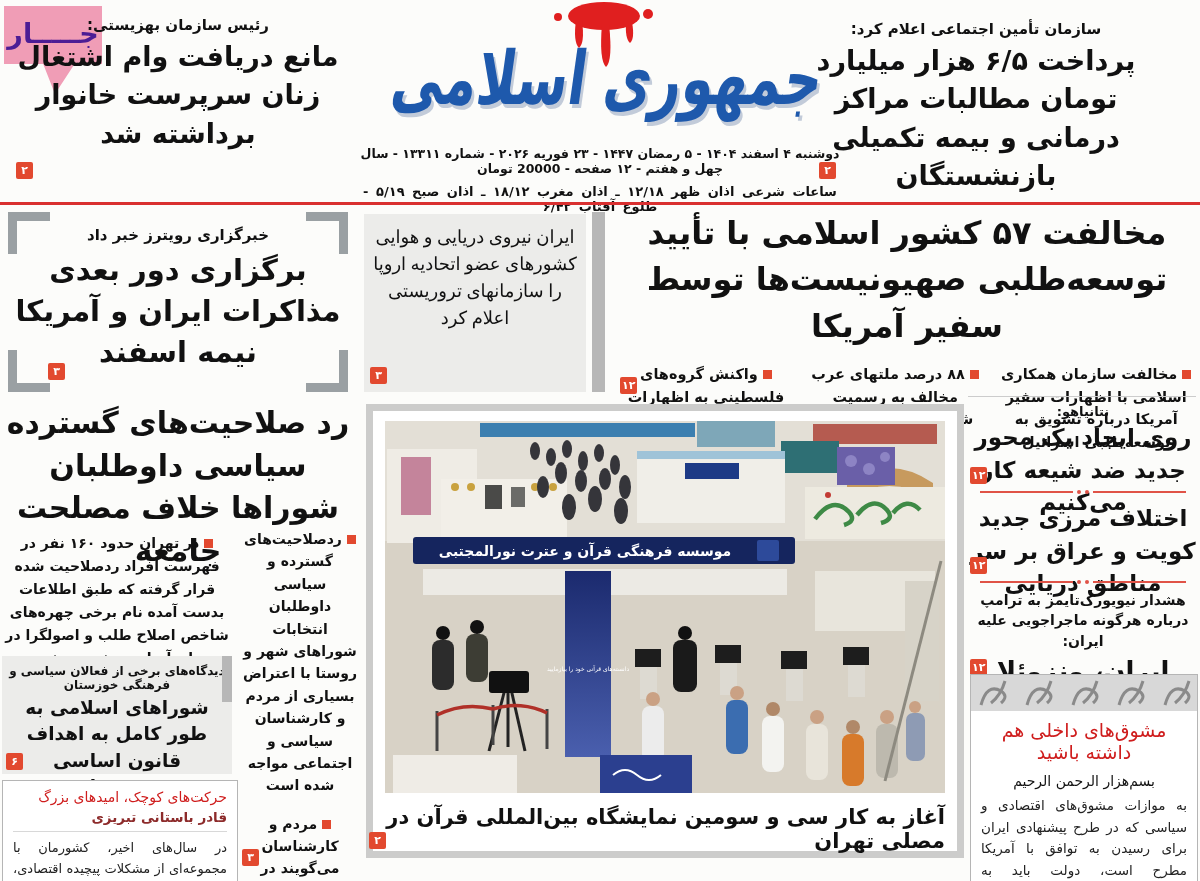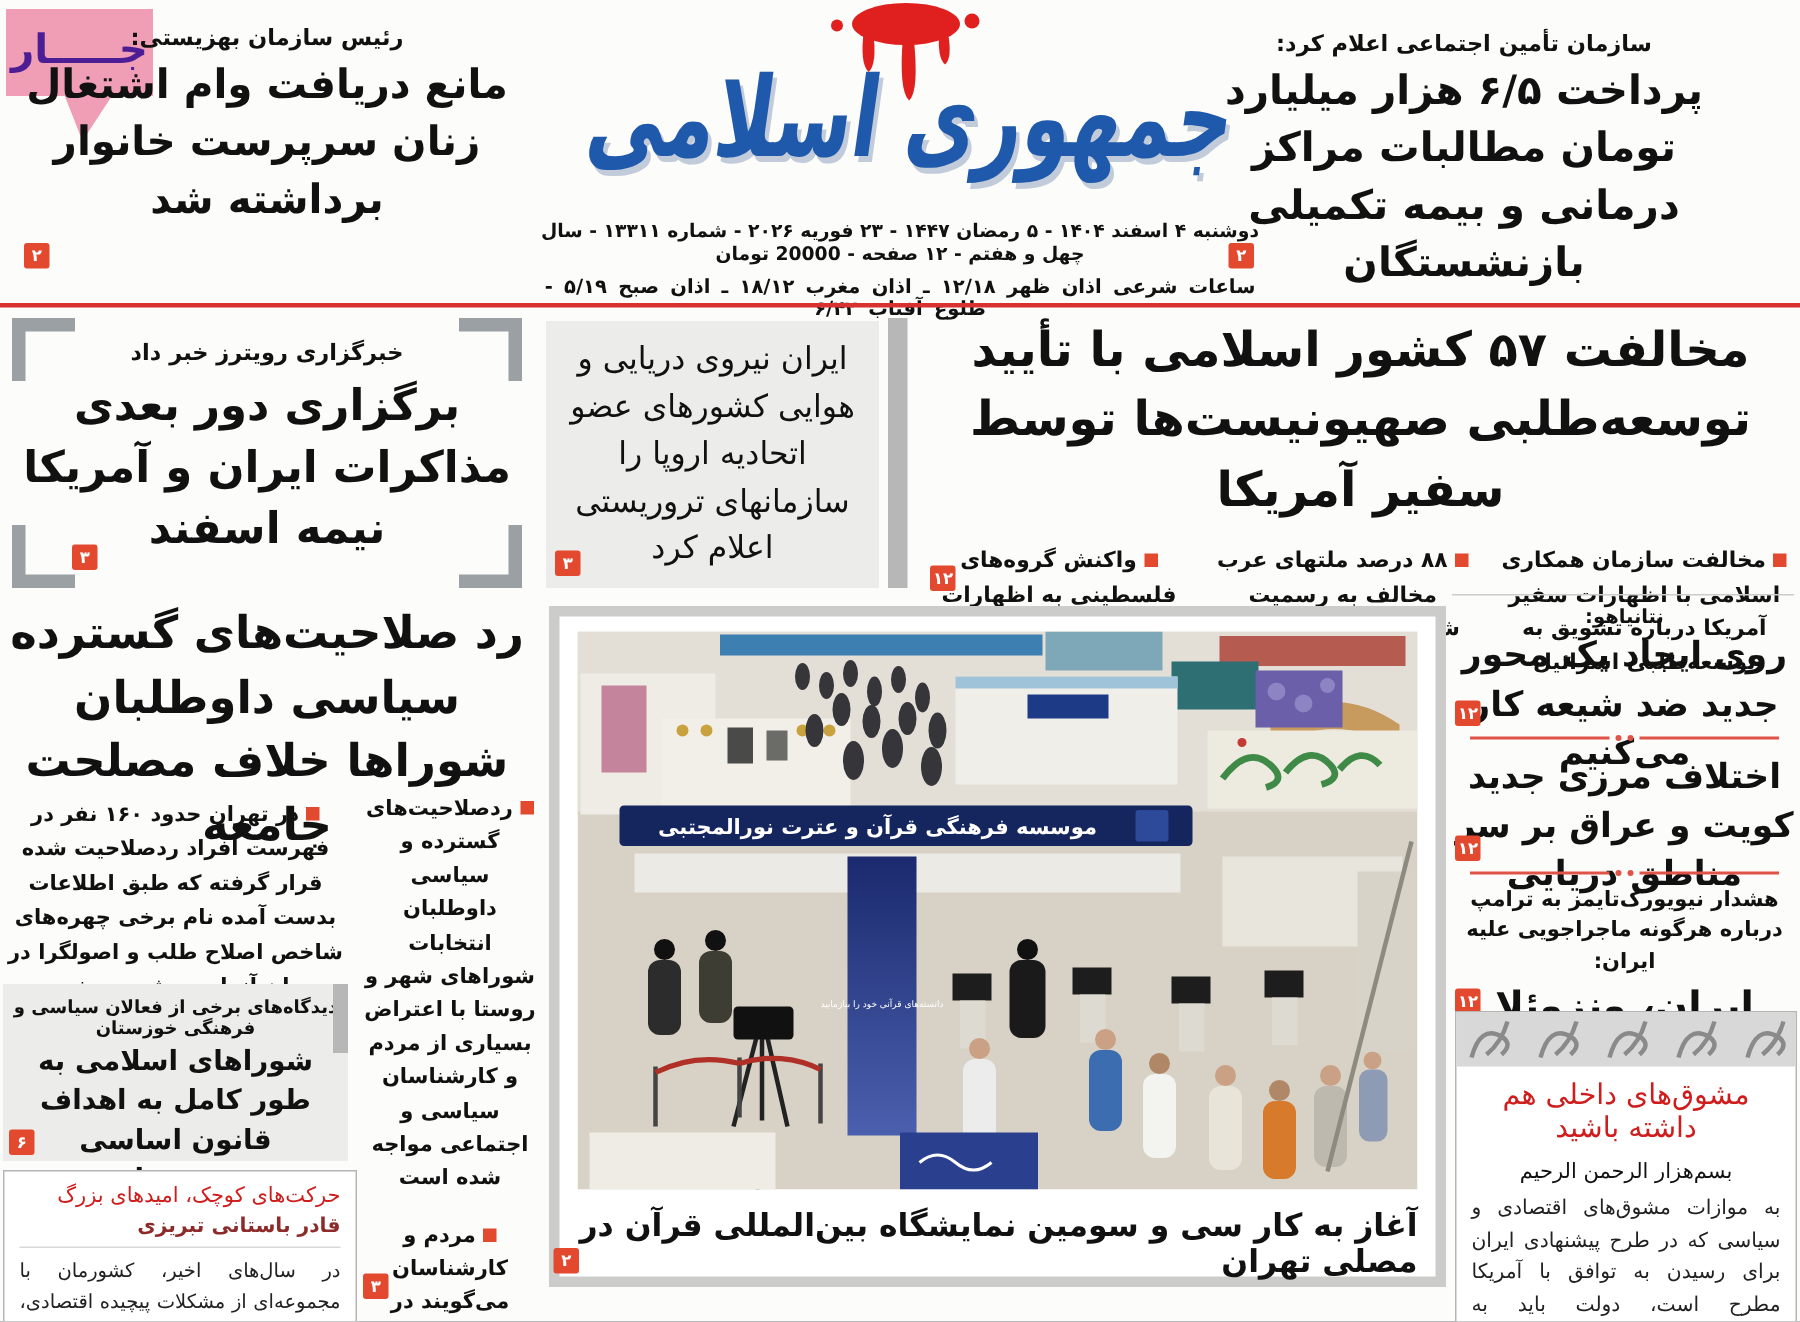--- a/index.html
+++ b/index.html
@@ -88,21 +88,21 @@
     <span class="bracket br-tl"></span>
     <span class="bracket br-tr"></span>
     <span class="bracket br-bl"></span>
     <span class="bracket br-br"></span>
     <div class="kicker center" style="margin-top:14px;">خبرگزاری رویترز خبر داد</div>
     <div class="hl center" style="font-size:29px; margin-top:6px;">برگزاری دور بعدی مذاکرات ایران و آمریکا نیمه اسفند</div>
     <div class="badge" style="left:40px; bottom:12px;">۳</div>
   </div>
 
   <div class="abs graybox" style="left:364px; top:214px; width:222px; height:178px; padding:10px 8px;">
-    <div class="center" style="font-size:21px; line-height:1.5;">ایران نیروی دریایی و هوایی کشورهای عضو اتحادیه اروپا را سازمانهای تروریستی اعلام کرد</div>
+    <div class="center" style="font-size:18px; line-height:1.5;font-family:Liberation Serif, serif;">ایران نیروی دریایی و هوایی کشورهای عضو اتحادیه اروپا را سازمانهای تروریستی اعلام کرد</div>
     <div class="badge" style="left:6px; bottom:8px;">۳</div>
   </div>
 
   <div class="abs graybar" style="left:592px; top:212px; width:13px; height:180px;"></div>
 
   <div class="abs" style="left:618px; top:210px; width:578px; height:184px;">
     <div class="hl center" style="font-size:32px; line-height:1.45;">مخالفت ۵۷ کشور اسلامی با تأیید توسعه‌طلبی صهیونیست‌ها توسط سفیر آمریکا</div>
     <div style="display:flex; gap:14px; margin-top:14px; padding:0 4px;">
       <div style="flex:1.05; font-size:14.5px; font-weight:bold; line-height:1.55; text-align:center;">
         <span class="sq"></span><span>مخالفت سازمان همکاری اسلامی با اظهارات سفیر آمریکا درباره تشویق به توسعه‌طلبی اسرائیل</span>

